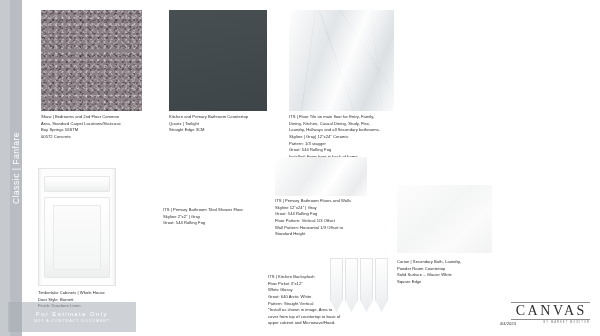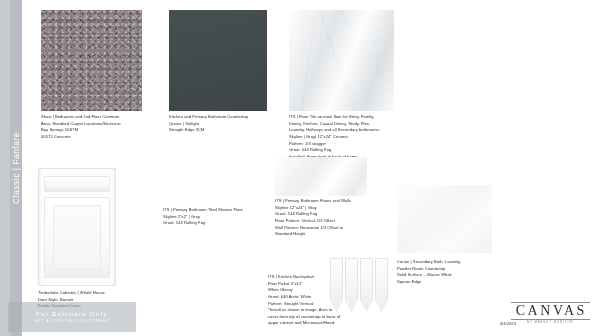--- a/index.html
+++ b/index.html
@@ -190,21 +190,21 @@
 
   .date-stamp {
     position: absolute;
     right: 84px; bottom: 10px;
     font-size: 4.2px;
     color: #3a3a3a;
   }
   .canvas-logo {
     position: absolute;
     right: 10px; bottom: 12px;
-    text-align: center;
+    text-align: right;
   }
   .canvas-logo .word {
     font-family: "Liberation Serif", serif;
     font-size: 14px;
     letter-spacing: 2.6px;
     color: #2f2f2f;
     border-top: 1px solid #8d8d8d;
     border-bottom: 1px solid #8d8d8d;
     padding: 1px 3px 0 5px;
     line-height: 1.05;

